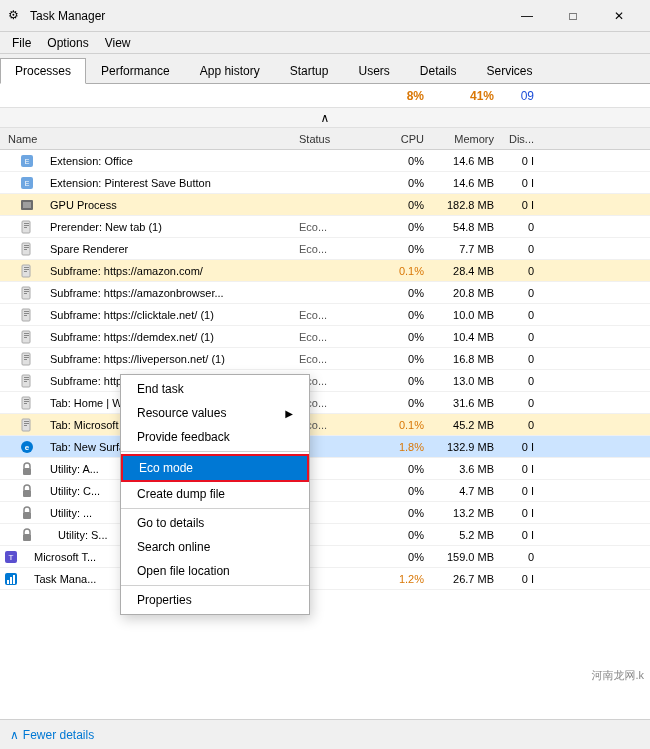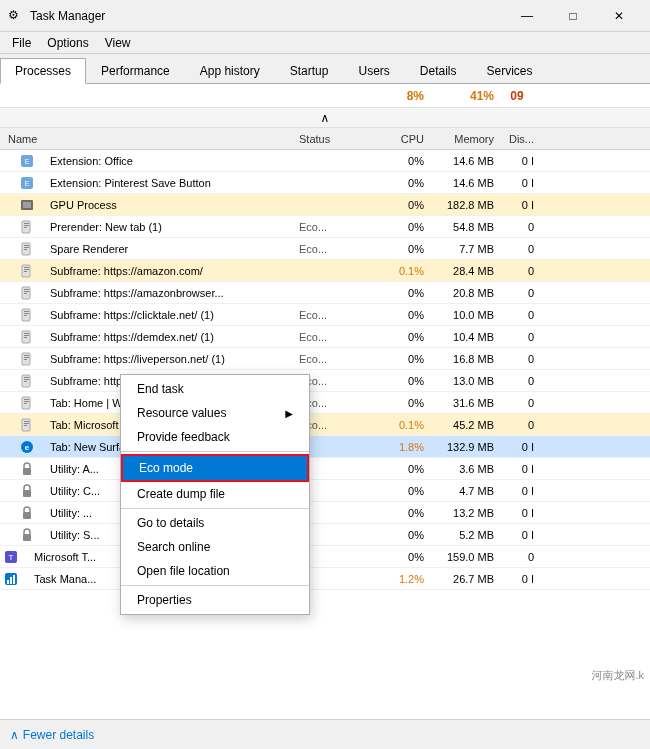--- a/index.html
+++ b/index.html
@@ -136,21 +136,21 @@
     .header-stats {
       display: flex;
       height: 24px;
       align-items: center;
       background: #fff;
       border-bottom: 1px solid #e0e0e0;
     }
     .stat-spacer { width: 370px; }
     .stat-cpu { width: 60px; text-align: right; padding-right: 6px; font-weight: 600; font-size: 12px; color: #d97706; }
     .stat-mem { width: 70px; text-align: right; padding-right: 6px; font-weight: 600; font-size: 12px; color: #d97706; }
-    .stat-disk { width: 40px; text-align: center; padding-right: 6px; font-weight: 700; font-size: 12px; color: #c2410c; }
+    .stat-disk { width: 40px; text-align: right; padding-right: 6px; font-weight: 400; font-size: 12px; color: #1d4ed8; }
 
     
     .table-body {
       overflow-y: auto;
       height: calc(100% - 46px);
     }
     .table-row {
       display: flex;
       height: 22px;
       align-items: center;
@@ -612,21 +612,21 @@
     <div class="row-disk">0 I</div>
   </div>
       <div class="table-row">
     <div class="row-name" style="padding-left:20px">
       <span class="proc-icon">
             <svg width="14" height="14" viewBox="0 0 14 14">
               <rect x="3" y="6" width="8" height="7" rx="1" fill="#888"></rect>
               <path d="M4 6 V4 a3 3 0 0 1 6 0 V6" fill="none" stroke="#888" stroke-width="1.5"></path>
             </svg>
           </span>
-      <span style="overflow:hidden;text-overflow:ellipsis;white-space:nowrap;">Utility: S...</span>
+      <span style="overflow:hidden;text-overflow:ellipsis;white-space:nowrap;margin-left:8px;">Utility: S...</span>
     </div>
     <div class="row-status"></div>
     <div class="row-cpu">0%</div>
     <div class="row-memory">5.2 MB</div>
     <div class="row-disk">0 I</div>
   </div>
       <div class="table-row">
     <div class="row-name" style="padding-left:4px">
       <span class="proc-icon">
             <svg width="14" height="14" viewBox="0 0 14 14">

